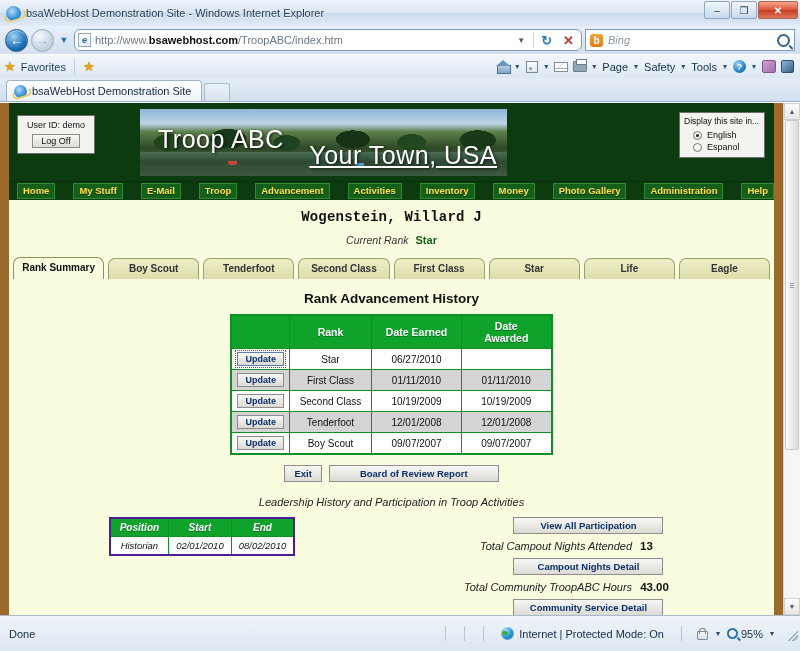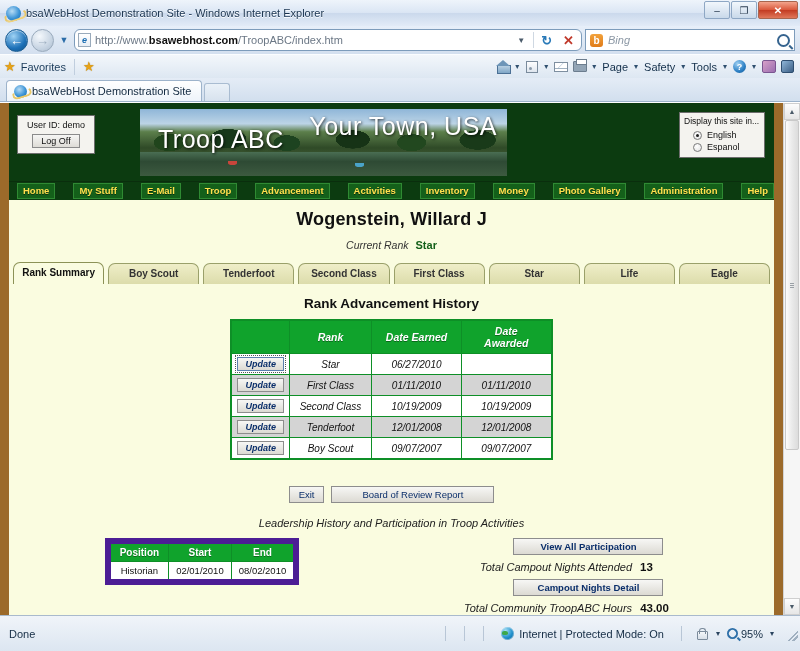--- a/index.html
+++ b/index.html
@@ -262,21 +262,21 @@
   }
   #banner .boat1{ left:88px; bottom:11px; background:#c8453b; }
   #banner .boat2{ left:215px; bottom:9px; background:#4aa3c9; }
   .banner-text{
     position:absolute; color:#fff; font-size:25px;
     font-family:"Liberation Sans", sans-serif; font-weight:400;
     text-shadow: 1px 1px 3px rgba(0,0,0,.75);
     letter-spacing:.5px;
   }
   #banner-left{ left:18px; top:16px; }
-  #banner-right{ right:10px; top:3px; }
+  #banner-right{ right:10px; top:32px;text-decoration:underline; }
 
   #langbox{
     position:absolute; right:9px; top:9px;
     width:86px; background:#f4f3ef; border:1px solid #6d6d6d;
     padding:3px 4px 4px;
   }
   #langbox .lbl{ font-size:8.5px; color:#111; margin-bottom:3px; }
   .radio-row{ display:flex; align-items:center; gap:5px; padding:1px 0 1px 9px; font-size:9px; color:#111;}
   .radio{
     width:9px;height:9px;border-radius:50%;border:1px solid #7b7b7b;
@@ -303,22 +303,23 @@
     margin-left:34px; color:#ffe14d; font-size:12px; font-weight:bold;
     text-shadow:1px 1px 1px rgba(0,0,0,.6);
   }
 
   
   #content{
     background:#fafce0; padding-top:9px; position:relative;
     height: calc(100% - 97px);
   }
   #person-name{
-    text-align:center; font-size:18px; font-weight:bold; color:#111;
+    text-align:center; font-size:14px; font-weight:bold; color:#111;
     letter-spacing:.2px;
+    font-family:Liberation Mono, monospace;
   }
   #current-rank-line{
     text-align:center; margin-top:9px; font-size:10.5px; font-style:italic; color:#333;
   }
   #current-rank-line .rank-val{
     font-style:normal; font-weight:bold; color:#14601a; margin-left:7px; font-size:11px;
   }
 
   
   #tabs{
@@ -340,21 +341,21 @@
     color:#111;
     padding-bottom:6px;
   }
 
   #section-title{
     text-align:center; font-size:13.5px; font-weight:bold; color:#111;
     margin-top:11px;
   }
 
   
-  #rank-table-wrap{ display:flex; justify-content:center; margin-top:8px;font-style:italic; }
+  #rank-table-wrap{ display:flex; justify-content:center; margin-top:8px; }
   table.rank{
     border-collapse:collapse; border:2px solid #0e8f27;
     font-size:10px;
   }
   table.rank th{
     background:#10a32c; color:#fff; font-size:10.5px; font-weight:bold;
     padding:4px 10px; border:1px solid #0e8f27; text-align:center;
     text-shadow:0 1px 0 rgba(0,0,0,.35);
   }
   table.rank th.blank{ background:#10a32c; width:56px; }
@@ -373,42 +374,41 @@
   }
   .upd-btn.focus{ outline:1px dotted #555; outline-offset:1px; border-color:#5c7fae; }
   td.w-rank{ width:82px; }
   td.w-date{ width:90px; }
 
   
   #actions{
     display:flex; justify-content:center; gap:7px; margin-top:10px;
   }
   .winbtn-gray{
-    font-size:9.5px; color:#0b2f6b; font-weight:normal;
+    font-size:9.5px; color:#0b2f6b; font-weight:bold;
     padding:2px 9px;
     background: linear-gradient(180deg,#f7f7f5,#dcdad3);
     border:1px solid #8d8d8d;
-    margin-top:16px;
   }
   #btn-bor{ padding:2px 30px; }
 
   #leadership-title{
     text-align:center; font-style:italic; font-size:11px; color:#222;
     margin-top:14px;
   }
 
   
   #lower{
     display:flex; margin-top:9px; padding:0 18px;
   }
   #lower-left{ width:48%; display:flex; justify-content:center; align-items:flex-start;}
   #lower-right{ flex:1; display:flex; flex-direction:column; align-items:center; gap:6px;}
 
   table.pos{
-    border-collapse:collapse; border:6px solid #4c1d95; font-size:10px;
+    border-collapse:collapse; border:2px solid #4c1d95; font-size:10px;font-style:italic;
   }
   table.pos th{
     background:#10a32c; color:#fff; font-weight:bold; font-size:10px;
     padding:3px 9px; border:1px solid #0e8f27;
     text-shadow:0 1px 0 rgba(0,0,0,.35);
   }
   table.pos td{
     background:#fff; color:#111; padding:3px 7px; border:1px solid #0e8f27;
     text-align:center; font-size:9.5px;
   }

